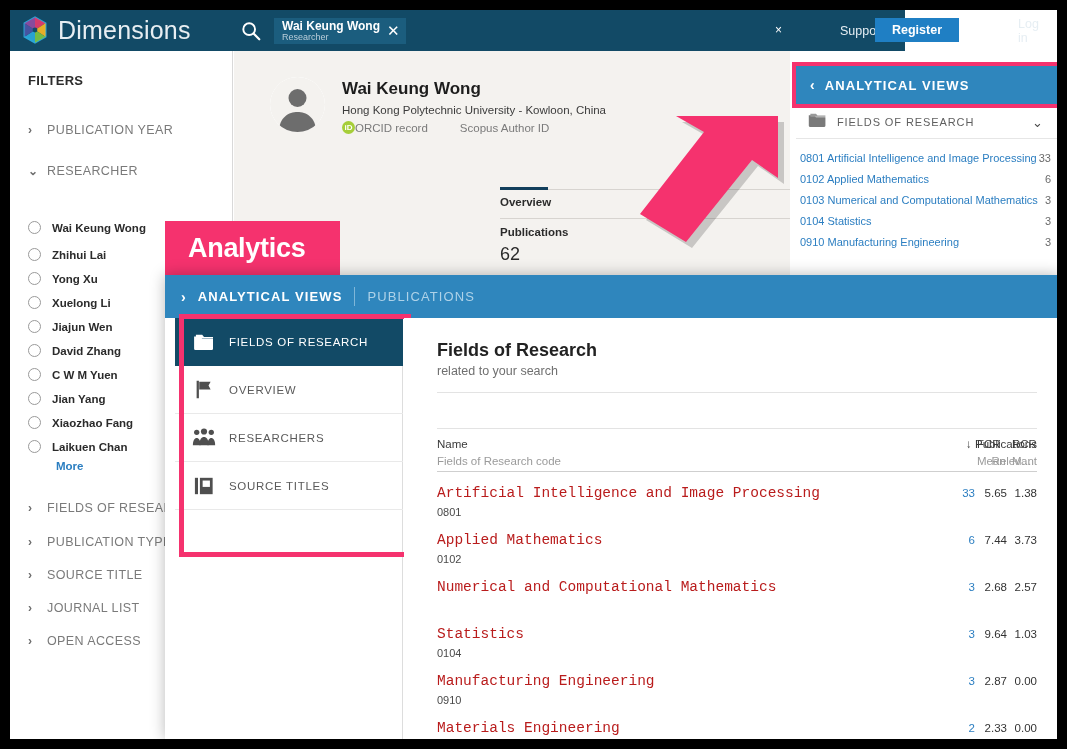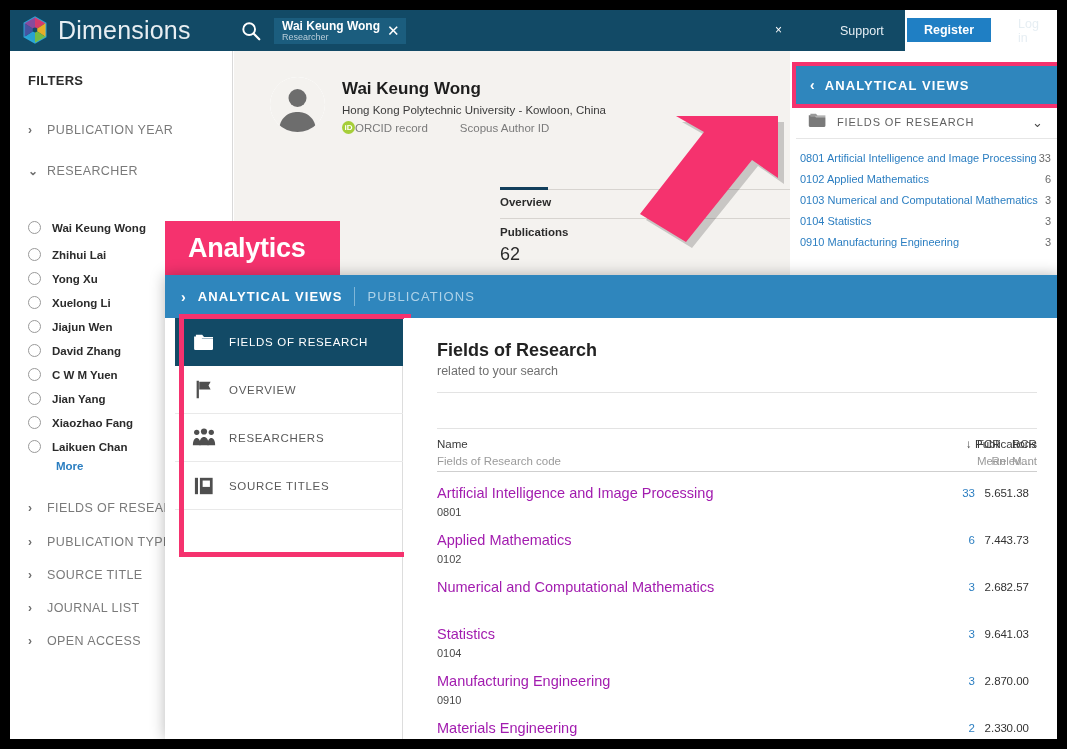--- a/index.html
+++ b/index.html
@@ -46,21 +46,21 @@
   #tab-chip .chip-x { color:#ffffff; font-size:15px; margin-left: 7px; }
   #topbar-close {
     position: absolute; left: 765px; top: 13px; color:#ffffff;
     font-size: 12px; cursor:pointer;
   }
   #support-link {
     position:absolute; left: 806px; top: 21px; transform: translateY(-50%);
     color:#e6eef3; font-size: 12.5px; cursor:pointer;margin-left:24px;
   }
   #register-btn {
-    position:absolute; left: 897px; top: 20px; transform: translateY(-50%);
+    position:absolute; left: 865px; top: 20px; transform: translateY(-50%);
     background: #1f7fc4; color:#fff; font-size: 12.5px; font-weight: 700;
     padding: 5px 17px; cursor:pointer;
   }
   #login-link {
     position:absolute; left: 1008px; top: 21px; transform: translateY(-50%);
     color:#e6eef3; font-size: 12.5px; cursor:pointer;
   }
 
   
   #sidebar {
@@ -233,25 +233,25 @@
     position:absolute; left:33px; top:46px; font-size:12.5px; color:#6f6f6f;
   }
   #main-rule { position:absolute; left:33px; top:74px; width:600px; height:1px; background:#e3e3e3; }
   #th-rule-top { position:absolute; left:33px; top:110px; width:600px; height:1px; background:#e3e3e3; }
   #th-rule-bot { position:absolute; left:33px; top:153px; width:600px; height:1px; background:#cfcfcf; }
   .th {
     position:absolute; font-size:11.5px; color:#3a3a3a;
   }
   .th.sub { color:#9b9b9b; }
   .frow { position:absolute; left:33px; width:600px; }
-  .frow .fr-title { font-size:14.5px; color:#a21caf; cursor:pointer; }
+  .frow .fr-title { font-size:14.5px; color:#b91c1c; cursor:pointer;font-family:Liberation Mono, monospace; }
   .frow .fr-code { font-size:11px; color:#4a4a4a; margin-top:5px; }
   .frow .fr-pubs { position:absolute; right:62px; top:2px; font-size:11.5px; color:#2b7ec1; cursor:pointer; }
   .frow .fr-fcr  { position:absolute; right:30px; top:2px; font-size:11.5px; color:#333; }
-  .frow .fr-rcr  { position:absolute; right:8px;  top:2px; font-size:11.5px; color:#333; }
+  .frow .fr-rcr  { position:absolute; right:0px;  top:2px; font-size:11.5px; color:#333; }
 </style>
 </head>
 <body>
 
 <div id="frame">
 
   <div id="topbar">
     <div id="logo-wrap">
       <svg id="logo-mark" viewBox="0 0 40 40">
         <polygon points="20,3 34,11 34,29 20,37 6,29 6,11" fill="none" stroke="#2aa7d8" stroke-width="2.6"></polygon>

